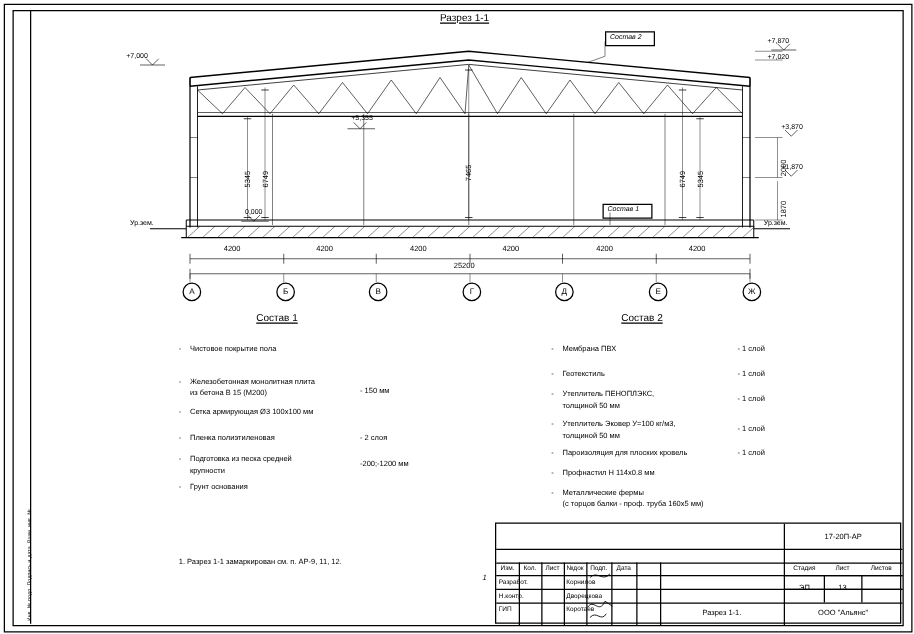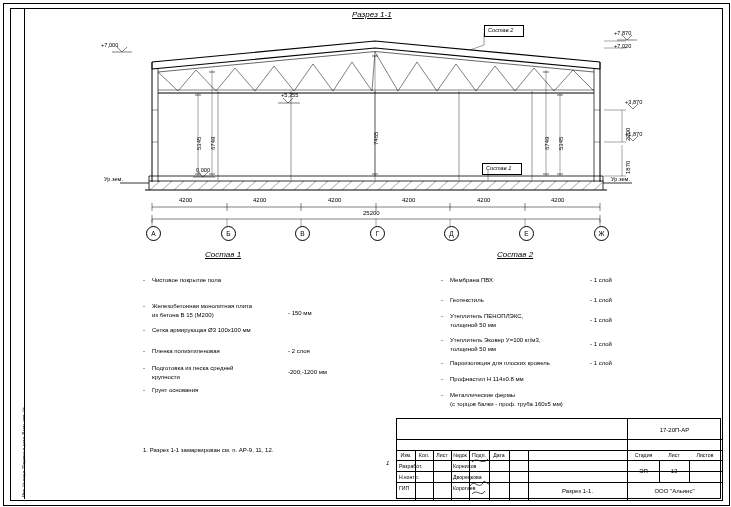--- a/index.html
+++ b/index.html
@@ -5,21 +5,21 @@
   html,body{margin:0;padding:0;background:#ffffff;}
   body{font-family:"Liberation Sans", sans-serif;}
   #sheet{position:relative;width:731px;height:507px;background:#fff;overflow:hidden;}
   .frame{position:absolute;border:1px solid #000;}
   .outer{left:3px;top:3px;width:725px;height:501px;}
   .inner{left:10px;top:8px;width:711px;height:491px;border:1px solid #000;}
   .leftstrip{position:absolute;left:10px;top:8px;width:14px;height:491px;border-right:1px solid #000;}
   .vtext{position:absolute;transform-origin:0 0;white-space:nowrap;font-size:4.2px;color:#000;letter-spacing:0.1px;}
   .lbl{position:absolute;font-size:6px;color:#000;white-space:nowrap;}
   .lbl.it{font-style:italic;}
-  .title-ul{position:absolute;font-size:8px;font-style:italic;text-decoration:underline;color:#000;white-space:nowrap;}
+  .title-ul{position:absolute;font-size:8px;text-decoration:underline;color:#000;white-space:nowrap;}
   .line{position:absolute;background:#000;}
   .hline{height:1px;}
   .vline{width:1px;}
   .circle{position:absolute;width:13px;height:13px;border:1px solid #000;border-radius:50%;font-size:6.5px;line-height:13px;text-align:center;color:#000;}
   .dim{position:absolute;font-size:6px;color:#000;}
   .vdim{position:absolute;font-size:6px;color:#000;transform:rotate(-90deg);transform-origin:0 0;white-space:nowrap;}
   .lvl{position:absolute;font-size:5.6px;color:#000;white-space:nowrap;}
   .note{position:absolute;font-size:6px;color:#000;white-space:nowrap;}
   .spec-item{position:absolute;font-size:6px;color:#000;white-space:nowrap;}
   .box{position:absolute;border:1px solid #000;}

